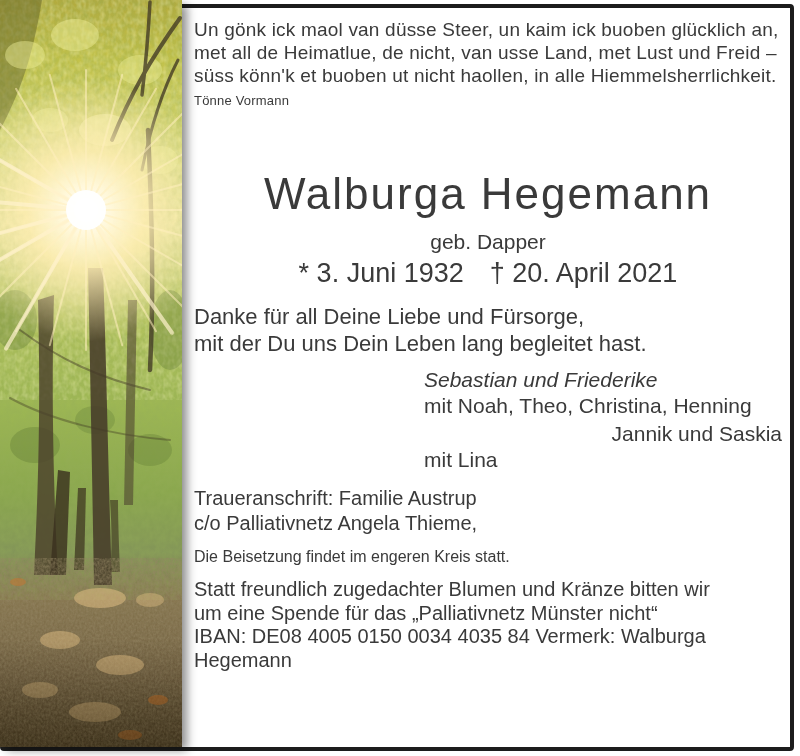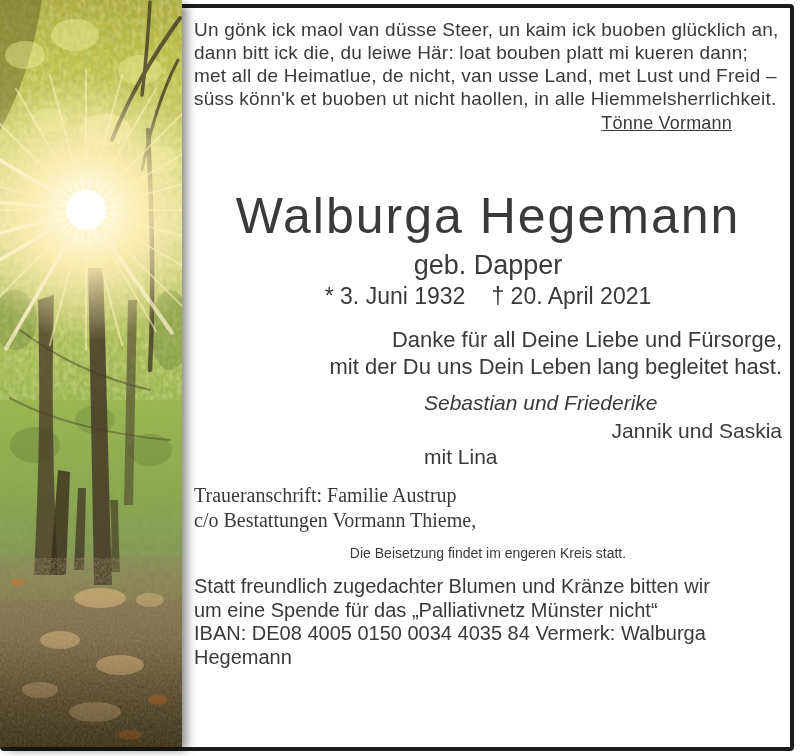--- a/index.html
+++ b/index.html
@@ -21,34 +21,34 @@
     z-index:2;box-shadow:6px 4px 9px -1px rgba(0,0,0,.45);
     background:#9cb653;
   }
   .photo svg{display:block;width:100%;height:100%;}
   
   .content{
     position:absolute;left:182px;top:4px;right:6px;bottom:5px;
     padding:14px 12px 0 12px;z-index:1;
   }
   .poem{font-size:19px;line-height:23px;letter-spacing:.2px;}
-  .poem-attribution{text-align:right;padding-right:50px;font-size:18px;line-height:21px;margin-top:3px;text-decoration:underline;}
+  .poem-attribution{text-align:left;padding-right:50px;font-size:13px;line-height:21px;margin-top:3px;}
   .name{
-    margin:54px 0 0;text-align:center;font-size:50px;line-height:57px;
+    margin:54px 0 0;text-align:center;font-size:44px;line-height:57px;
     font-weight:400;letter-spacing:2px;color:#3a3a3a;
   }
-  .maiden{text-align:center;font-size:27px;line-height:24px;margin-top:8px;}
-  .dates{text-align:center;font-size:23px;line-height:27px;margin-top:6px;}
+  .maiden{text-align:center;font-size:21px;line-height:24px;margin-top:8px;}
+  .dates{text-align:center;font-size:27px;line-height:27px;margin-top:6px;}
   .dates .gap{display:inline-block;width:26px;}
-  .thanks{text-align:right;font-size:22px;line-height:27px;margin-top:16px;}
+  .thanks{text-align:left;font-size:22px;line-height:27px;margin-top:16px;}
   .mourners{margin-left:230px;font-size:21px;line-height:26px;margin-top:10px;}
   .m-grp{margin-top:10px;font-style:italic;}
   .m-grp2{margin-top:2px;text-align:right;}
-  .address{font-size:20px;line-height:25px;margin-top:13px;font-family:Liberation Serif, serif;}
-  .burial{font-size:14px;line-height:25px;margin-top:8px;text-align:center;}
+  .address{font-size:20px;line-height:25px;margin-top:13px;}
+  .burial{font-size:16px;line-height:25px;margin-top:8px;}
   .donation{font-size:20px;line-height:23.5px;margin-top:9px;}
 </style>
 </head>
 <body>
 
 <div class="ad">
 
   <div class="frame"></div>
 
   <div class="photo">
@@ -180,46 +180,46 @@
       </g>
 
       <rect y="640" width="182" height="107" fill="url(#shade)"></rect>
     </svg>
   </div>
 
   <div class="content">
 
     <div class="poem">
       <div class="poem-line">Un gönk ick maol van düsse Steer, un kaim ick buoben glücklich an,</div>
-      <div class="poem-line">dann bitt ick die, du leiwe Här: loat bouben platt mi kueren dann;</div>
       <div class="poem-line">met all de Heimatlue, de nicht, van usse Land, met Lust und Freid –</div>
       <div class="poem-line">süss könn'k et buoben ut nicht haollen, in alle Hiemmelsherrlichkeit.</div>
       <div class="poem-attribution">Tönne Vormann</div>
     </div>
 
     <h1 class="name">Walburga Hegemann</h1>
     <div class="maiden">geb. Dapper</div>
     <div class="dates">
       <span>* 3. Juni 1932</span><span class="gap"></span><span>† 20. April 2021</span>
     </div>
 
     <div class="thanks">
       <div>Danke für all Deine Liebe und Fürsorge,</div>
       <div>mit der Du uns Dein Leben lang begleitet hast.</div>
     </div>
 
     <div class="mourners">
       <div class="m-line m-grp">Sebastian und Friederike</div>
+      <div class="m-line">mit Noah, Theo, Christina, Henning</div>
       <div class="m-line m-grp2">Jannik und Saskia</div>
       <div class="m-line">mit Lina</div>
     </div>
 
     <div class="address">
       <div>Traueranschrift: Familie Austrup</div>
-      <div>c/o Bestattungen Vormann Thieme,</div>
+      <div>c/o Palliativnetz Angela Thieme,</div>
     </div>
 
     <div class="burial">Die Beisetzung findet im engeren Kreis statt.</div>
 
     <div class="donation">
       <div>Statt freundlich zugedachter Blumen und Kränze bitten wir</div>
       <div>um eine Spende für das „Palliativnetz Münster nicht“</div>
       <div>IBAN: DE08 4005 0150 0034 4035 84 Vermerk: Walburga Hegemann</div>
     </div>
 

